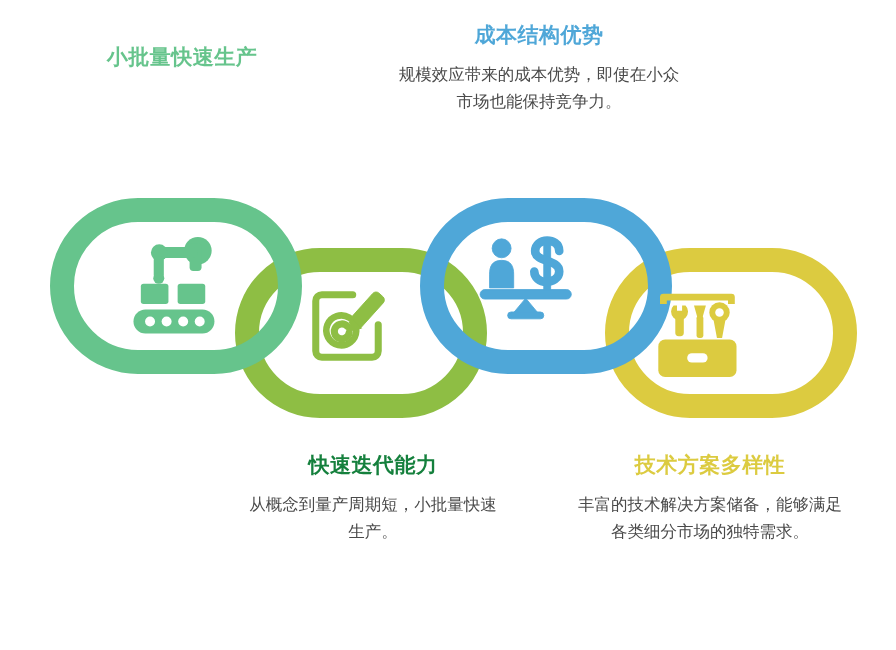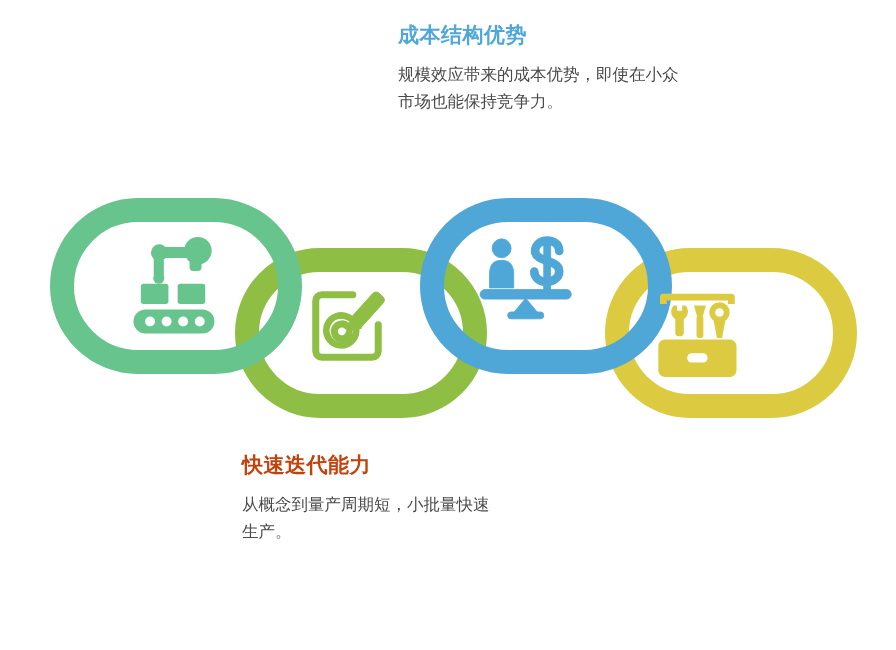--- a/index.html
+++ b/index.html
@@ -16,21 +16,21 @@
   }
   #infographic {
     position: relative;
     width: 896px;
     height: 650px;
   }
 
   
   .label-block {
     position: absolute;
-    text-align: left;
+    text-align: center;
   }
   .label-title {
     font-size: 21px;
     font-weight: bold;
     letter-spacing: 0.5px;
     margin: 0 0 14px 0;
     line-height: 1.2;
   }
   .label-body {
     font-size: 16.5px;
@@ -40,21 +40,21 @@
     font-weight: 500;
   }
 
   #label-1 { left: 48px;  top: 44px;  width: 268px; }
   #label-2 { left: 398px; top: 22px;  width: 282px; }
   #label-3 { left: 242px; top: 452px; width: 262px; }
   #label-4 { left: 578px; top: 452px; width: 264px; }
 
   #label-1 .label-title { color: #66C48C; }
   #label-2 .label-title { color: #4FA7D8; }
-  #label-3 .label-title { color: #c2410c; }
+  #label-3 .label-title { color: #15803d; }
   #label-4 .label-title { color: #DCCB40; }
 
   
   #chain-svg {
     position: absolute;
     left: 0;
     top: 0;
     width: 896px;
     height: 650px;
   }
@@ -163,26 +163,31 @@
     <g fill="#4FA7D8" stroke="#4FA7D8" transform="translate(487,238) scale(0.86)">
       <use href="#icon-balance"></use>
     </g>
 
     <g fill="#DCCB40" stroke="none" transform="translate(660,292) scale(0.85)">
       <use href="#icon-toolbox"></use>
     </g>
   </svg>
 
   <div class="label-block" id="label-1">
+    <p class="label-title">小批量快速生产</p>
   </div>
 
   <div class="label-block" id="label-2">
     <p class="label-title">成本结构优势</p>
     <p class="label-body">规模效应带来的成本优势，即使在小众市场也能保持竞争力。</p>
   </div>
 
   <div class="label-block" id="label-3">
     <p class="label-title">快速迭代能力</p>
     <p class="label-body">从概念到量产周期短，小批量快速生产。</p>
   </div>
 
+  <div class="label-block" id="label-4">
+    <p class="label-title">技术方案多样性</p>
+    <p class="label-body">丰富的技术解决方案储备，能够满足各类细分市场的独特需求。</p>
+  </div>
 
 </div>
 
 </body></html>

